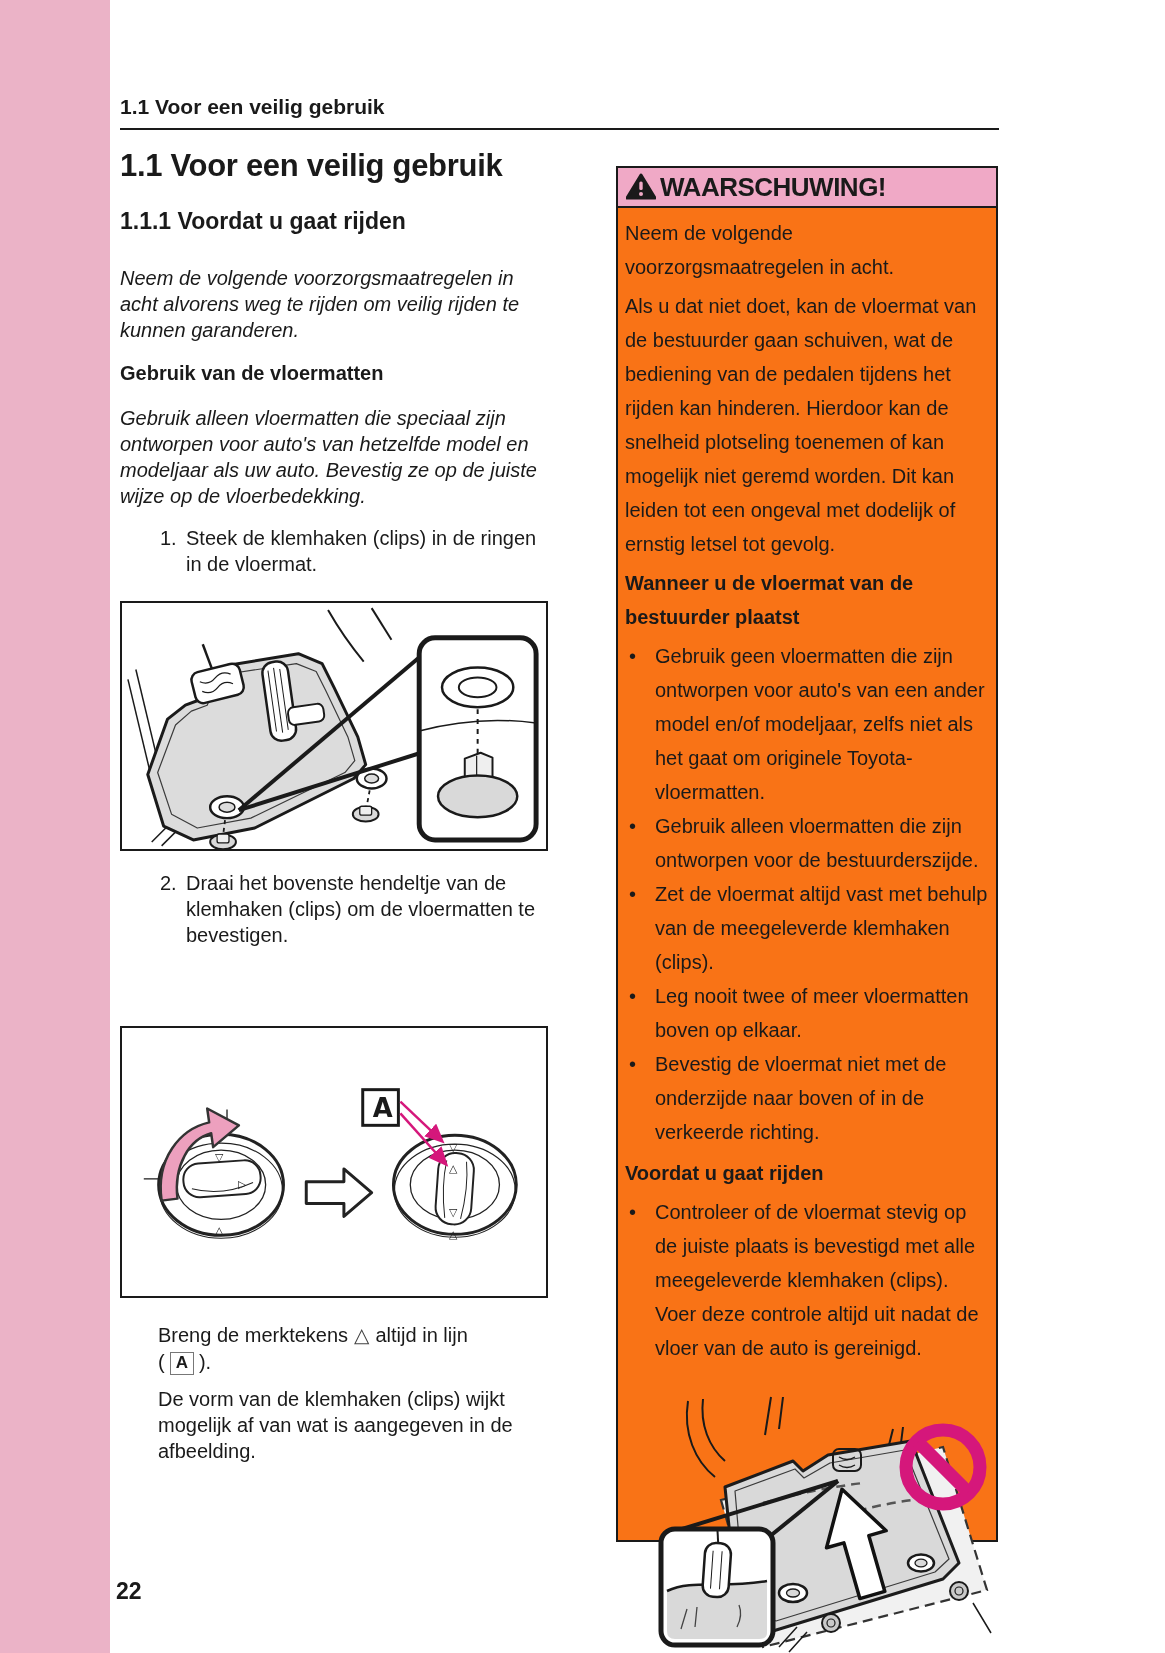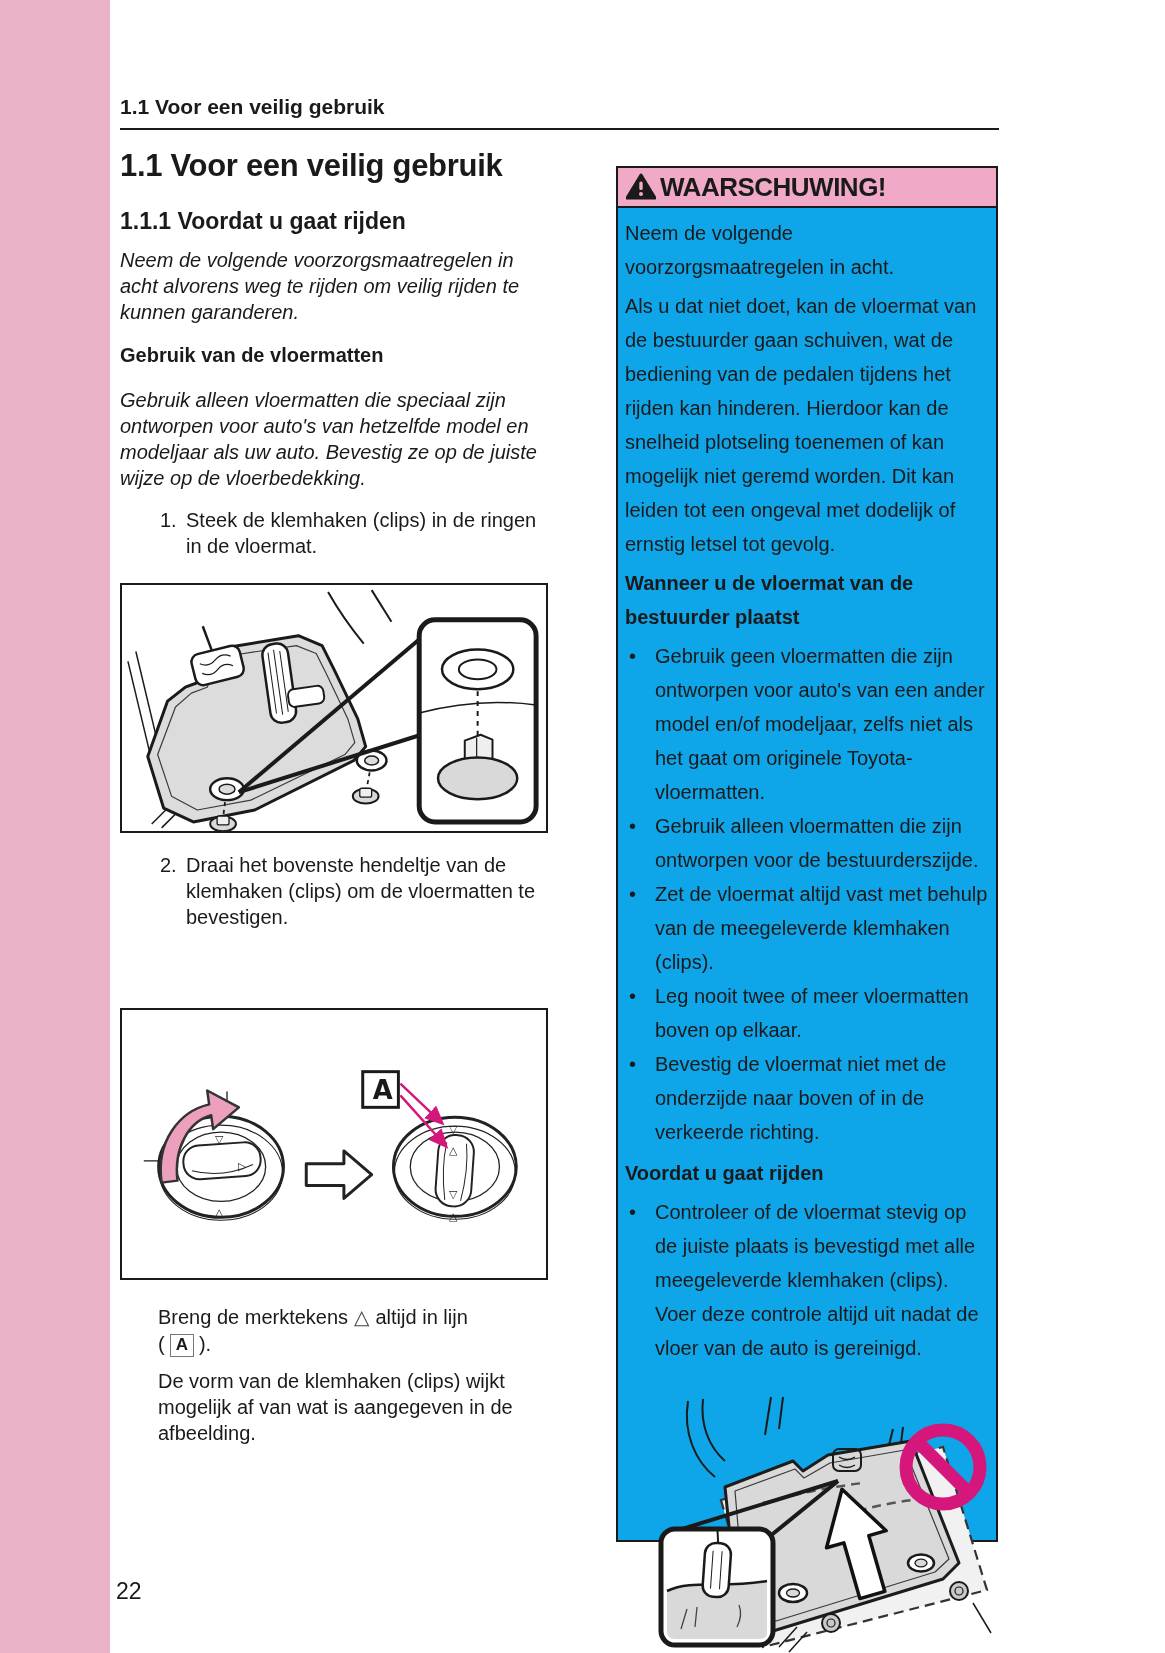--- a/index.html
+++ b/index.html
@@ -5,41 +5,41 @@
   html,body{margin:0;padding:0;background:#fff;}
   .page{position:relative;width:1165px;height:1653px;background:#ffffff;overflow:hidden;
         font-family:"Liberation Sans","DejaVu Sans",sans-serif;color:#1a1a1a;padding-left:26px;}
   .pink-bar{position:absolute;left:0;top:0;width:110px;height:1653px;background:#ebb3c7;}
   .running-head{position:absolute;left:120px;top:95px;width:879px;font-size:21px;font-weight:bold;}
   .head-rule{position:absolute;left:120px;top:128px;width:879px;height:0;border-top:2px solid #1a1a1a;}
 
   
   .col-left{position:absolute;left:120px;top:148px;width:432px;}
   .h1{font-size:31px;font-weight:bold;line-height:36px;margin:0 0 24px 0;letter-spacing:-0.3px;}
-  .h2{font-size:23px;font-weight:bold;line-height:27px;margin:0 0 12px 0;}
+  .h2{font-size:23px;font-weight:bold;line-height:27px;margin:0 0 30px 0;}
   .p{font-size:20px;line-height:26px;margin:0 0 18px 0;font-style:italic;}
   .h3{font-size:20px;font-weight:bold;line-height:25px;margin:0 0 19px 0;}
   .body-p{margin-bottom:16px;}
   .step{display:flex;padding-left:40px;font-size:20px;line-height:26px;}
   .step .num{width:26px;flex:none;}
   .step1{margin-bottom:24px;}
   .step2{margin-bottom:78px;}
   .figure{border:2px solid #1a1a1a;background:#fff;width:424px;}
   .fig1{height:246px;margin-bottom:19px;}
   .fig2{height:268px;margin-bottom:24px;}
   .note{padding-left:38px;font-size:20px;line-height:27px;margin:0 0 10px 0;}
   .note2{padding-left:38px;font-size:20px;line-height:26px;margin:0;}
   .tri{color:#444;font-family:"DejaVu Sans",sans-serif;margin:0 6px;}
   .abox{display:inline-block;border:1.5px solid #777;padding:0px 5px 1px 5px;font-weight:bold;
         font-size:17px;line-height:20px;margin:0 5px;vertical-align:1px;}
-  .page-number{position:absolute;left:116px;top:1578px;font-size:23px;font-weight:normal;}
+  .page-number{position:absolute;left:116px;top:1578px;font-size:23px;font-weight:bold;}
 
   
   .warning-box{position:absolute;left:616px;top:166px;width:382px;height:1376px;
-               border:2.5px solid #1a1a1a;box-sizing:border-box;background:#0ea5e9;}
+               border:2.5px solid #1a1a1a;box-sizing:border-box;background:#f97316;}
   .warning-header{height:40px;background:#f0a9c6;border-bottom:2.5px solid #1a1a1a;
                   display:flex;align-items:center;padding-left:8px;box-sizing:border-box;}
   .warning-title{font-size:26px;font-weight:bold;letter-spacing:-0.5px;margin-left:4px;}
   .warning-body{padding:8px 7px 0 7px;font-size:20px;line-height:34px;}
   .warning-body .wp{margin:0 0 5px 0;}
   .wsub{font-weight:bold;margin:0 0 1px 0;}
   .wlist{list-style:none;margin:0 0 7px 0;padding:0;}
   .wlist li{display:flex;}
   .wlist .bm{width:10px;flex:none;margin-left:4px;margin-right:16px;}
   .wlist .bt{flex:1;}

